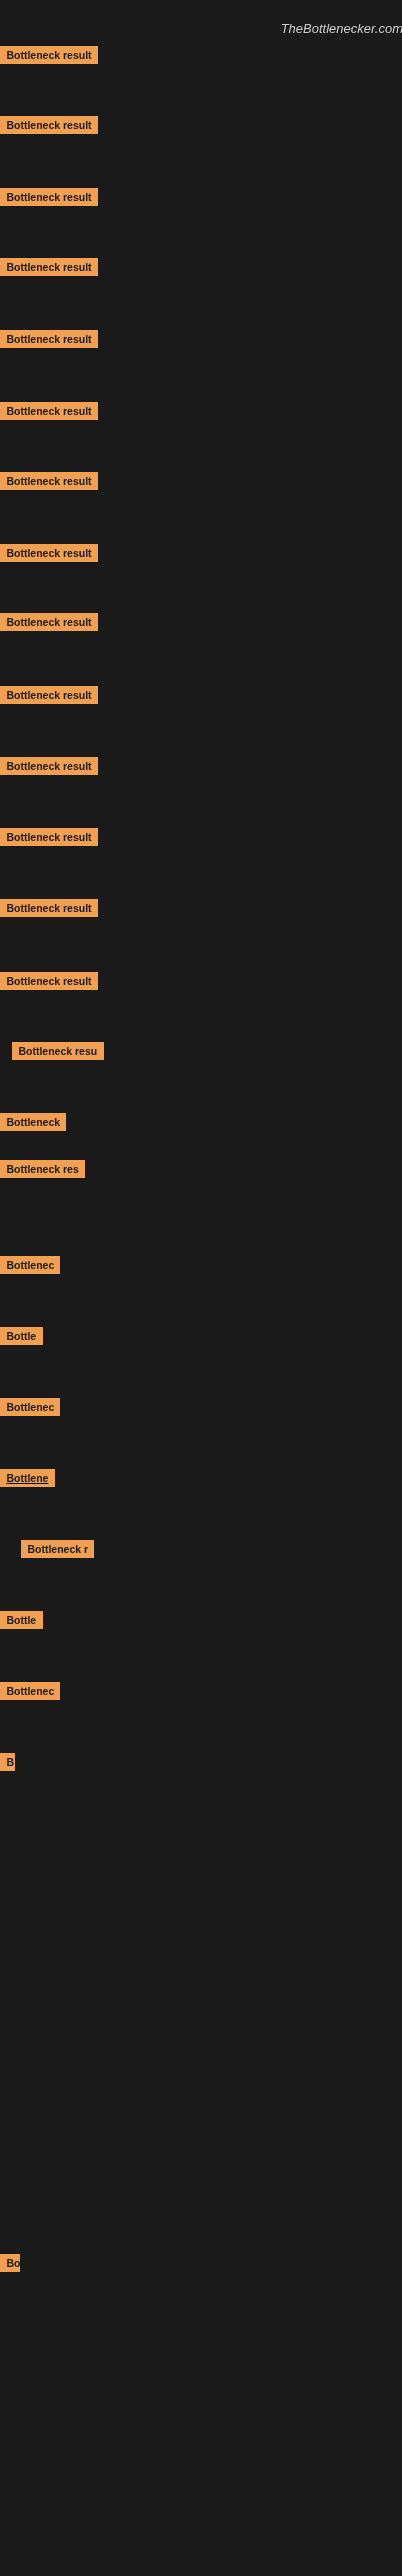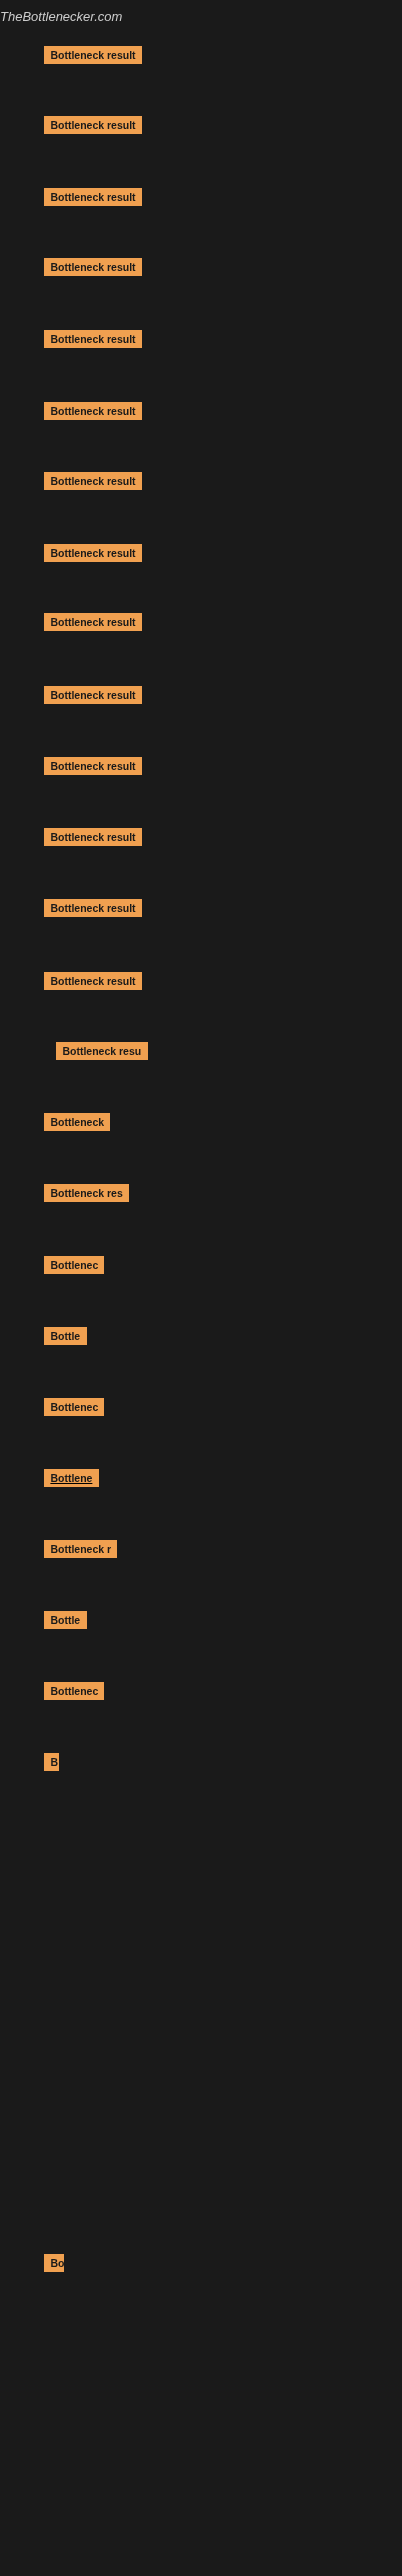--- a/index.html
+++ b/index.html
@@ -10,33 +10,32 @@
 
     body {
       width: 403px;
       min-height: 2576px;
       background-color: #1a1a1a;
       font-family: Arial, sans-serif;
       position: relative;
     }
 
     .site-title {
-      text-align: left;
+      text-align: right;
       color: #cccccc;
       font-size: 13px;
-      padding: 9px 0;
+      padding: 21px 0;
       font-style: italic;
     }
 
     .bottleneck-item {
       position: absolute;
       left: 0;
       display: flex;
       align-items: center;
-      padding-left: 44px;
     }
 
     .bottleneck-badge {
       background-color: #f0a050;
       color: #1a1a1a;
       font-size: 10.5px;
       font-weight: bold;
       padding: 3.2px 6.4px;
       white-space: nowrap;
       overflow: hidden;
@@ -89,37 +88,37 @@
   </div>
 <div class="bottleneck-item" style="top: 972px;">
     <span class="bottleneck-badge" style="max-width: 105px;">Bottleneck result</span>
   </div>
 <div class="bottleneck-item" style="top: 1042px;">
     <span class="bottleneck-badge" style="max-width: 93px; margin-left: 12px;">Bottleneck resu</span>
   </div>
 <div class="bottleneck-item" style="top: 1113px;">
     <span class="bottleneck-badge" style="max-width: 66px;">Bottleneck</span>
   </div>
-<div class="bottleneck-item" style="top: 1184px;">
+<div class="bottleneck-item" style="top: 1160px;">
     <span class="bottleneck-badge" style="max-width: 87px;">Bottleneck res</span>
   </div>
 <div class="bottleneck-item" style="top: 1256px;">
     <span class="bottleneck-badge" style="max-width: 60px;">Bottlenec</span>
   </div>
 <div class="bottleneck-item" style="top: 1327px;">
     <span class="bottleneck-badge" style="max-width: 44px;">Bottle</span>
   </div>
 <div class="bottleneck-item" style="top: 1398px;">
     <span class="bottleneck-badge" style="max-width: 60px;">Bottlenec</span>
   </div>
 <div class="bottleneck-item" style="top: 1469px; text-decoration: underline;">
     <span class="bottleneck-badge" style="max-width: 55px;">Bottlene</span>
   </div>
 <div class="bottleneck-item" style="top: 1540px;">
-    <span class="bottleneck-badge" style="max-width: 76px;">Bottleneck r</span>
+    <span class="bottleneck-badge" style="max-width: 76px; margin-left: 21px;">Bottleneck r</span>
   </div>
 <div class="bottleneck-item" style="top: 1611px;">
     <span class="bottleneck-badge" style="max-width: 44px;">Bottle</span>
   </div>
 <div class="bottleneck-item" style="top: 1682px;">
     <span class="bottleneck-badge" style="max-width: 60px;">Bottlenec</span>
   </div>
 <div class="bottleneck-item" style="top: 1753px;">
     <span class="bottleneck-badge" style="max-width: 14.5px;">B</span>
   </div>

